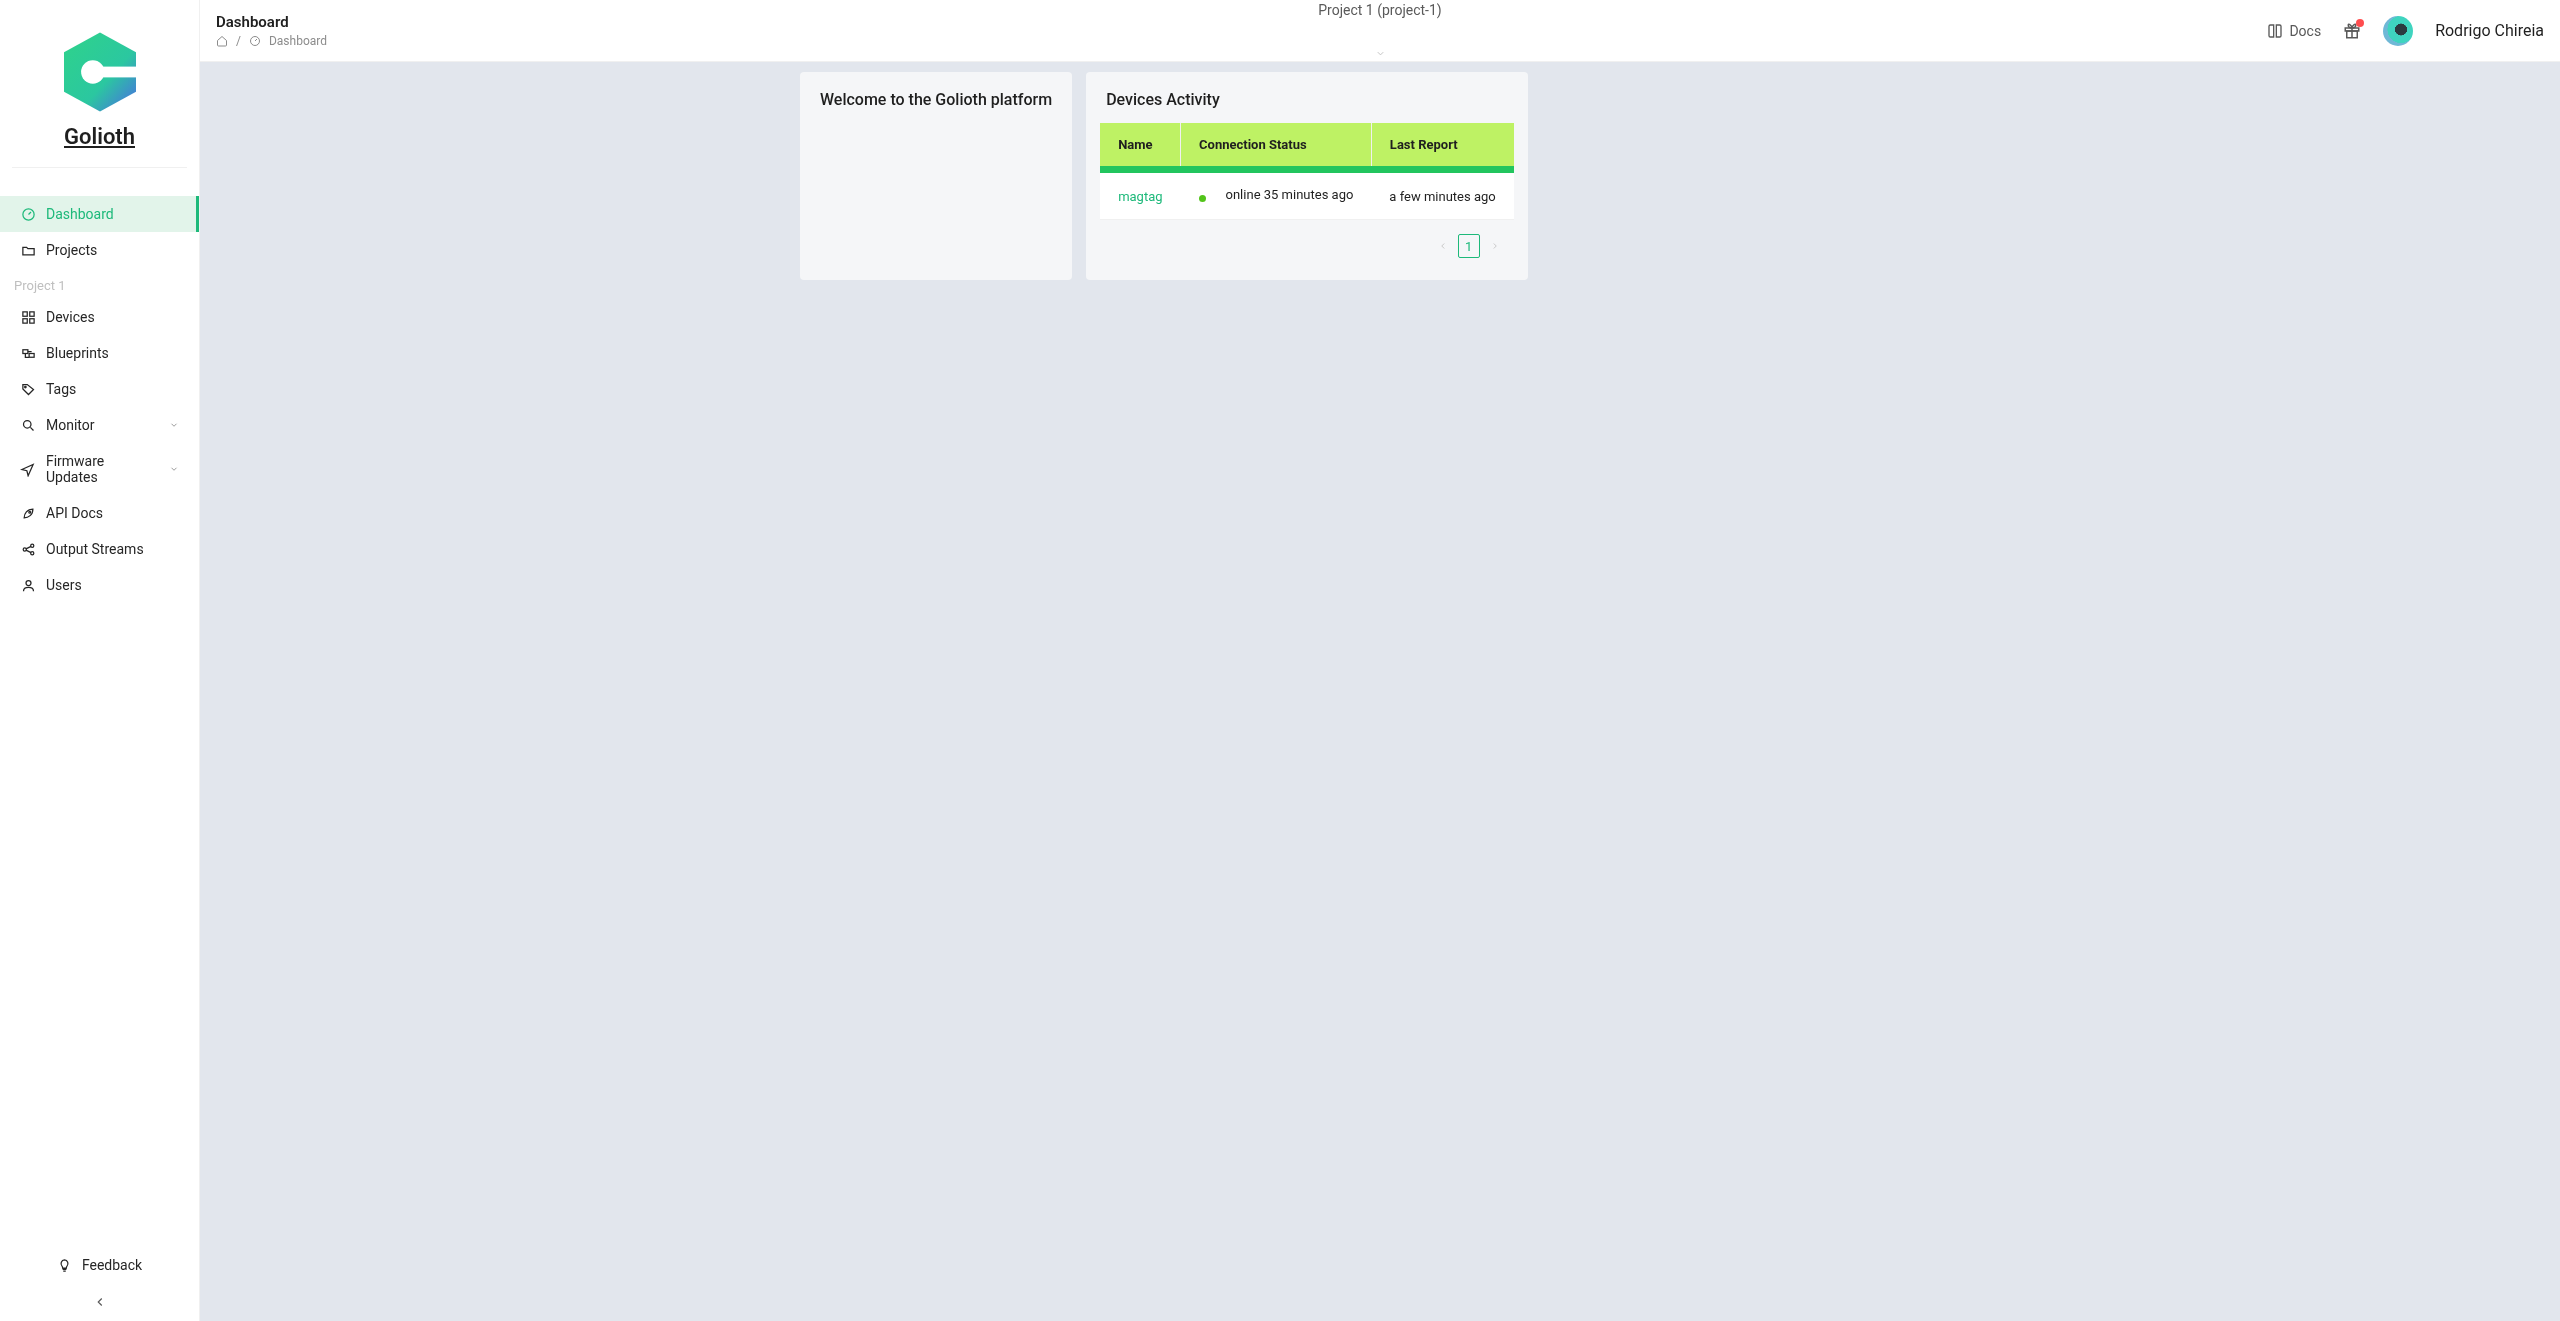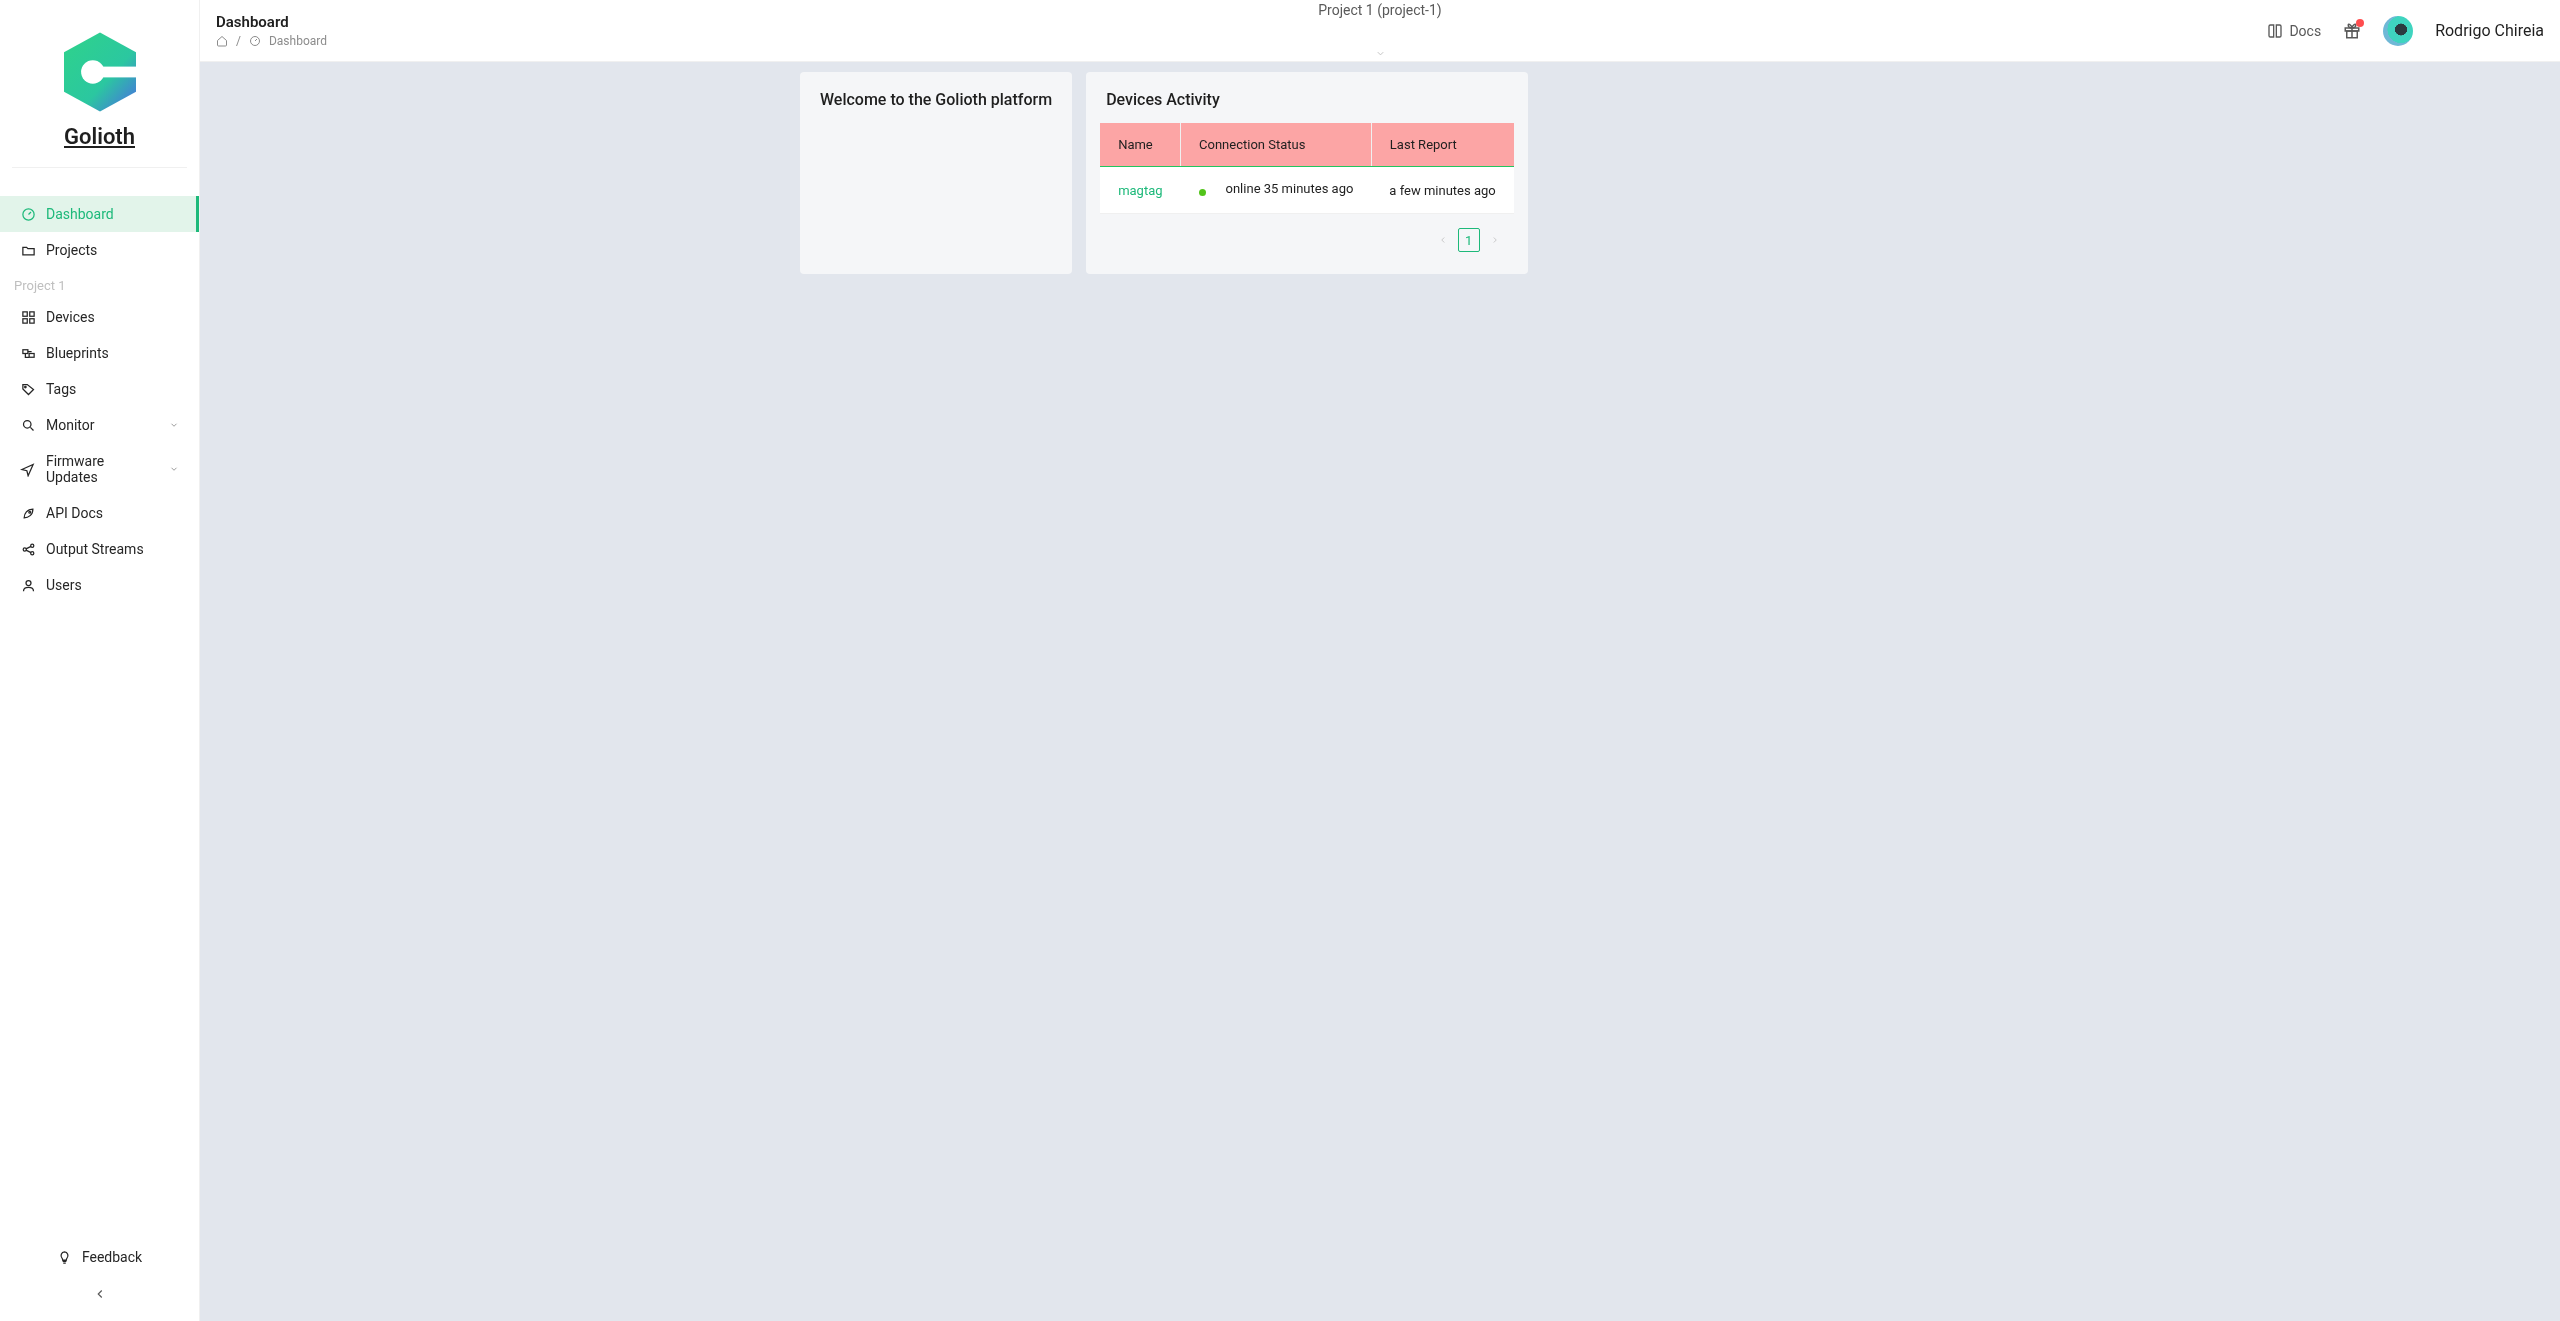--- a/index.html
+++ b/index.html
@@ -76,21 +76,21 @@
   margin-left: auto;
   font-size: 10px;
   color: #888;
 }
 .nav-section-label {
   padding: 10px 14px 6px;
   font-size: 13px;
   color: #bfbfbf;
 }
 .sidebar-bottom {
-  padding-bottom: 8px;
+  padding-bottom: 0;
 }
 .feedback-item {
   display: flex;
   align-items: center;
   gap: 10px;
   justify-content: center;
   padding: 10px 20px;
   cursor: pointer;
   color: #262626;
 }
@@ -229,24 +229,24 @@
   width: 100%;
   border-collapse: collapse;
   background: #fff;
 }
 .dev-table th, .dev-table td {
   text-align: left;
   padding: 14px 18px;
   font-size: 13px;
 }
 .dev-table thead th {
-  background: #fca5a5;
-  font-weight: 400;
+  background: #bef264;
+  font-weight: 700;
   color: #1f1f1f;
-  border-bottom: 1px solid #22c55e;
+  border-bottom: 7px solid #22c55e;
 }
 .dev-table thead th + th {
   border-left: 1px solid #f0f0f0;
 }
 .dev-table tbody tr {
   border-bottom: 1px solid #f0f0f0;
 }
 .dev-link { color: #1db97a; cursor: pointer; }
 .conn-status {
   display: inline-flex;

